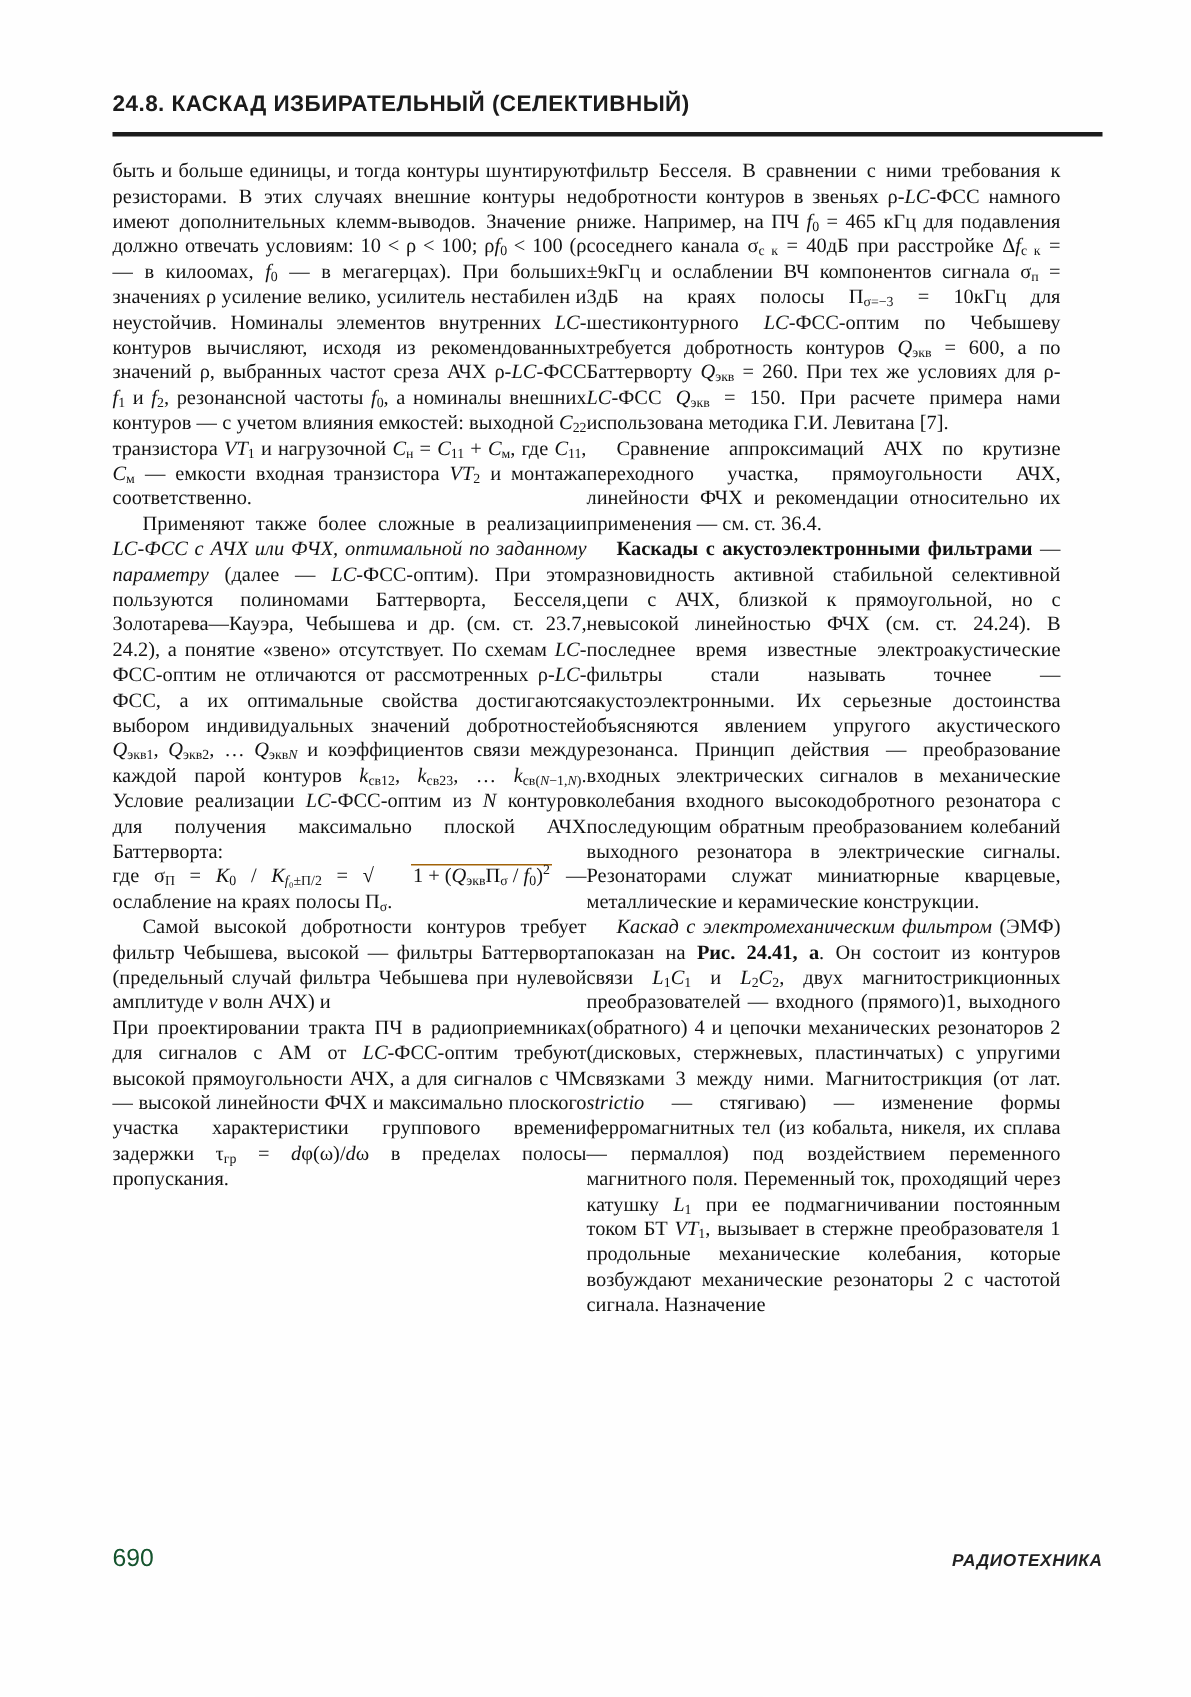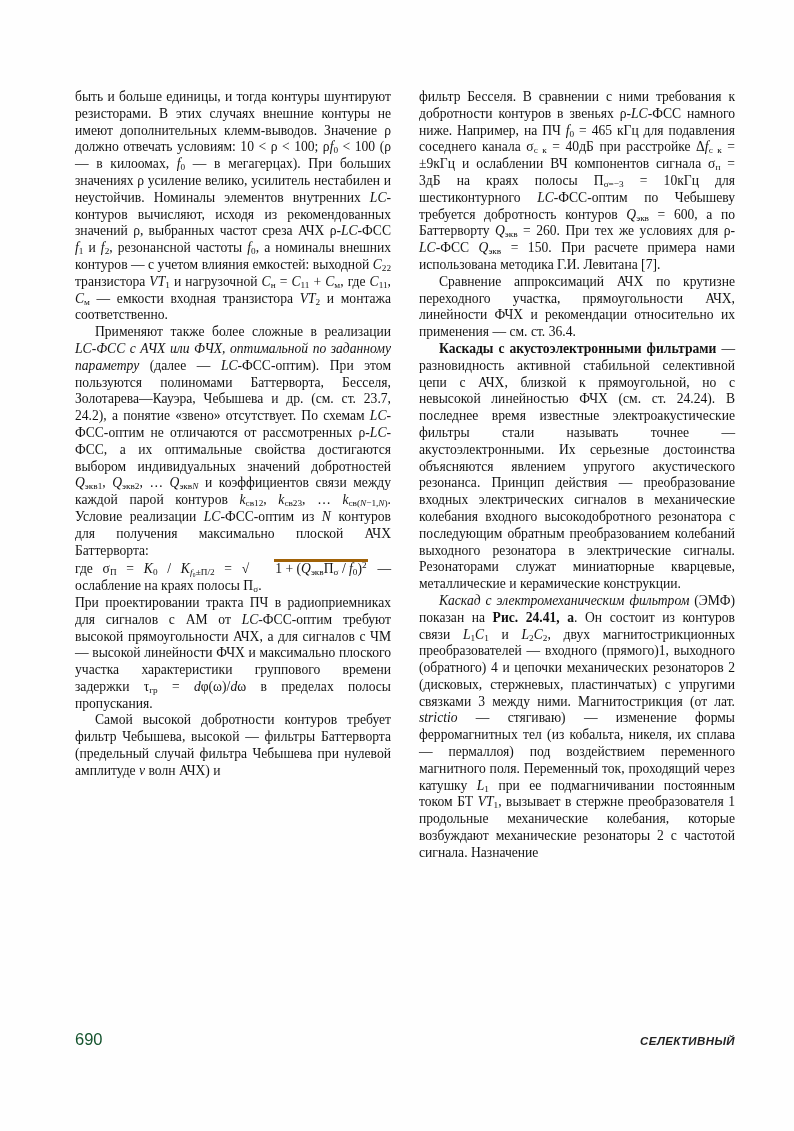--- a/index.html
+++ b/index.html
@@ -9,61 +9,64 @@
     font-family:"Liberation Serif","DejaVu Serif",serif;
     font-size:13.6px;line-height:16.8px;
   }
   .header{
     position:absolute;left:75px;right:59px;top:62px;
     font-family:"Liberation Sans","DejaVu Sans",sans-serif;
     font-size:15px;font-weight:bold;letter-spacing:0.3px;color:#1b1b1b;
     padding-bottom:9px;border-bottom:3px solid #1c1c1c;
   }
   .columns{
-    position:absolute;left:75px;top:89px;width:660px;
-    display:flex;gap:28px;font-family:Liberation Serif, serif;
+    position:absolute;left:75px;top:106px;width:660px;
+    display:flex;font-family:Liberation Serif, serif;
   }
   .col{width:316px;text-align:justify;hyphens:auto;-webkit-hyphens:auto;overflow-wrap:break-word;}
   .para{margin:0;text-indent:0;}
   .para.indent{text-indent:20px;}
   .formula{margin:9px 0 10px;text-align:center;text-indent:0;}
   i{font-style:italic;}
   b{font-weight:bold;margin-top:28px;}
   sub,sup{font-size:68%;line-height:0;}
   sub{vertical-align:-0.25em;}
   sup{vertical-align:0.55em;}
-  .ovl{display:inline-block;border-top:3px solid #a16207;padding:0 1px;line-height:1.05;margin-left:25px;}
+  .ovl{display:inline-block;border-top:1px solid #a16207;padding:0 1px;line-height:1.05;margin-left:25px;}
   .footer{
     position:absolute;left:75px;right:59px;top:1031px;
     display:flex;justify-content:space-between;align-items:baseline;
   }
   .pageno{font-family:"Liberation Sans","DejaVu Sans",sans-serif;font-size:16.5px;color:#14532d;}
   .running{
     font-family:"Liberation Sans","DejaVu Sans",sans-serif;
     font-size:11.5px;font-style:italic;font-weight:bold;letter-spacing:0.4px;color:#222;
   }
 </style>
 </head>
 <body>
 
 <div class="page">
+  <div class="header">
+    <span>24.8. КАСКАД ИЗБИРАТЕЛЬНЫЙ (СЕЛЕКТИВНЫЙ)</span>
+  </div>
 
   <div class="columns">
     <div class="col" id="col-left">
         <div class="para">быть и больше единицы, и тогда контуры шунтируют резисторами. В этих случаях внешние контуры не имеют дополнительных клемм-выводов. Значение ρ должно отвечать условиям: 10 &lt; ρ &lt; 100; ρ<i>f</i><sub>0</sub> &lt; 100 (ρ — в килоомах, <i>f</i><sub>0</sub> — в мегагерцах). При больших значениях ρ усиление велико, усилитель нестабилен и неустойчив. Номиналы элементов внутренних <i>LC</i>-контуров вычисляют, исходя из рекомендованных значений ρ, выбранных частот среза АЧХ ρ-<i>LC</i>-ФСС <i>f</i><sub>1</sub> и <i>f</i><sub>2</sub>, резонансной частоты <i>f</i><sub>0</sub>, а номиналы внешних контуров — с учетом влияния емкостей: выходной <i>C</i><sub>22</sub> транзистора <i>VT</i><sub>1</sub> и нагрузочной <i>C</i><sub>н</sub> = <i>C</i><sub>11</sub> + <i>C</i><sub>м</sub>, где <i>C</i><sub>11</sub>, <i>C</i><sub>м</sub> — емкости входная транзистора <i>VT</i><sub>2</sub> и монтажа соответственно.</div>
         <div class="para indent">Применяют также более сложные в реализации <i>LC-ФСС с АЧХ или ФЧХ, оптимальной по заданному параметру</i> (далее — <i>LC</i>-ФСС-оптим). При этом пользуются полиномами Баттерворта, Бесселя, Золотарева—Кауэра, Чебышева и др. (см. ст. 23.7, 24.2), а понятие «звено» отсутствует. По схемам <i>LC</i>-ФСС-оптим не отличаются от рассмотренных ρ-<i>LC</i>-ФСС, а их оптимальные свойства достигаются выбором индивидуальных значений добротностей <i>Q</i><sub>экв1</sub>, <i>Q</i><sub>экв2</sub>, … <i>Q</i><sub>экв<i>N</i></sub> и коэффициентов связи между каждой парой контуров <i>k</i><sub>св12</sub>, <i>k</i><sub>св23</sub>, … <i>k</i><sub>св(<i>N</i>−1,<i>N</i>)</sub>. Условие реализации <i>LC</i>-ФСС-оптим из <i>N</i> контуров для получения максимально плоской АЧХ Баттерворта:</div>
         <div class="para">где σ<sub>П</sub> = <i>K</i><sub>0</sub> / <i>K</i><sub><i>f</i>₀±П/2</sub> = √<span class="ovl">1 + (<i>Q</i><sub>экв</sub>П<sub>σ</sub> / <i>f</i><sub>0</sub>)<sup>2</sup></span> — ослабление на краях полосы П<sub>σ</sub>.</div>
+        <div class="para indent">Самой высокой добротности контуров требует фильтр Чебышева, высокой — фильтры Баттерворта (предельный случай фильтра Чебышева при нулевой амплитуде <i>v</i> волн АЧХ) и</div>
         <div class="para">При проектировании тракта ПЧ в радиоприемниках для сигналов с АМ от <i>LC</i>-ФСС-оптим требуют высокой прямоугольности АЧХ, а для сигналов с ЧМ — высокой линейности ФЧХ и максимально плоского участка характеристики группового времени задержки τ<sub>гр</sub> = <i>d</i>φ(ω)/<i>d</i>ω в пределах полосы пропускания.</div>
-        <div class="para indent">Самой высокой добротности контуров требует фильтр Чебышева, высокой — фильтры Баттерворта (предельный случай фильтра Чебышева при нулевой амплитуде <i>v</i> волн АЧХ) и</div>
       </div>
     <div class="col" id="col-right">
         <div class="para">фильтр Бесселя. В сравнении с ними требования к добротности контуров в звеньях ρ-<i>LC</i>-ФСС намного ниже. Например, на ПЧ <i>f</i><sub>0</sub> = 465 кГц для подавления соседнего канала σ<sub>с к</sub> = 40дБ при расстройке Δ<i>f</i><sub>с к</sub> = ±9кГц и ослаблении ВЧ компонентов сигнала σ<sub>п</sub> = 3дБ на краях полосы П<sub>σ=−3</sub> = 10кГц для шестиконтурного <i>LC</i>-ФСС-оптим по Чебышеву требуется добротность контуров <i>Q</i><sub>экв</sub> = 600, а по Баттерворту <i>Q</i><sub>экв</sub> = 260. При тех же условиях для ρ-<i>LC</i>-ФСС <i>Q</i><sub>экв</sub> = 150. При расчете примера нами использована методика Г.И. Левитана [7].</div>
         <div class="para indent">Сравнение аппроксимаций АЧХ по крутизне переходного участка, прямоугольности АЧХ, линейности ФЧХ и рекомендации относительно их применения — см. ст. 36.4.</div>
         <div class="para indent"><b>Каскады с акустоэлектронными фильтрами</b> — разновидность активной стабильной селективной цепи с АЧХ, близкой к прямоугольной, но с невысокой линейностью ФЧХ (см. ст. 24.24). В последнее время известные электроакустические фильтры стали называть точнее — акустоэлектронными. Их серьезные достоинства объясняются явлением упругого акустического резонанса. Принцип действия — преобразование входных электрических сигналов в механические колебания входного высокодобротного резонатора с последующим обратным преобразованием колебаний выходного резонатора в электрические сигналы. Резонаторами служат миниатюрные кварцевые, металлические и керамические конструкции.</div>
         <div class="para indent"><i>Каскад с электромеханическим фильтром</i> (ЭМФ) показан на <b>Рис. 24.41, а</b>. Он состоит из контуров связи <i>L</i><sub>1</sub><i>C</i><sub>1</sub> и <i>L</i><sub>2</sub><i>C</i><sub>2</sub>, двух магнитострикционных преобразователей — входного (прямого)1, выходного (обратного) 4 и цепочки механических резонаторов 2 (дисковых, стержневых, пластинчатых) с упругими связками 3 между ними. Магнитострикция (от лат. <i>strictio</i> — стягиваю) — изменение формы ферромагнитных тел (из кобальта, никеля, их сплава — пермаллоя) под воздействием переменного магнитного поля. Переменный ток, проходящий через катушку <i>L</i><sub>1</sub> при ее подмагничивании постоянным током БТ <i>VT</i><sub>1</sub>, вызывает в стержне преобразователя 1 продольные механические колебания, которые возбуждают механические резонаторы 2 с частотой сигнала. Назначение</div>
       </div>
   </div>
 
   <div class="footer">
     <span class="pageno">690</span>
-    <span class="running">СЕЛЕКТИВНЫЙ</span>
+    <span class="running">РАДИОТЕХНИКА</span>
   </div>
 </div>
 
 </body></html>

